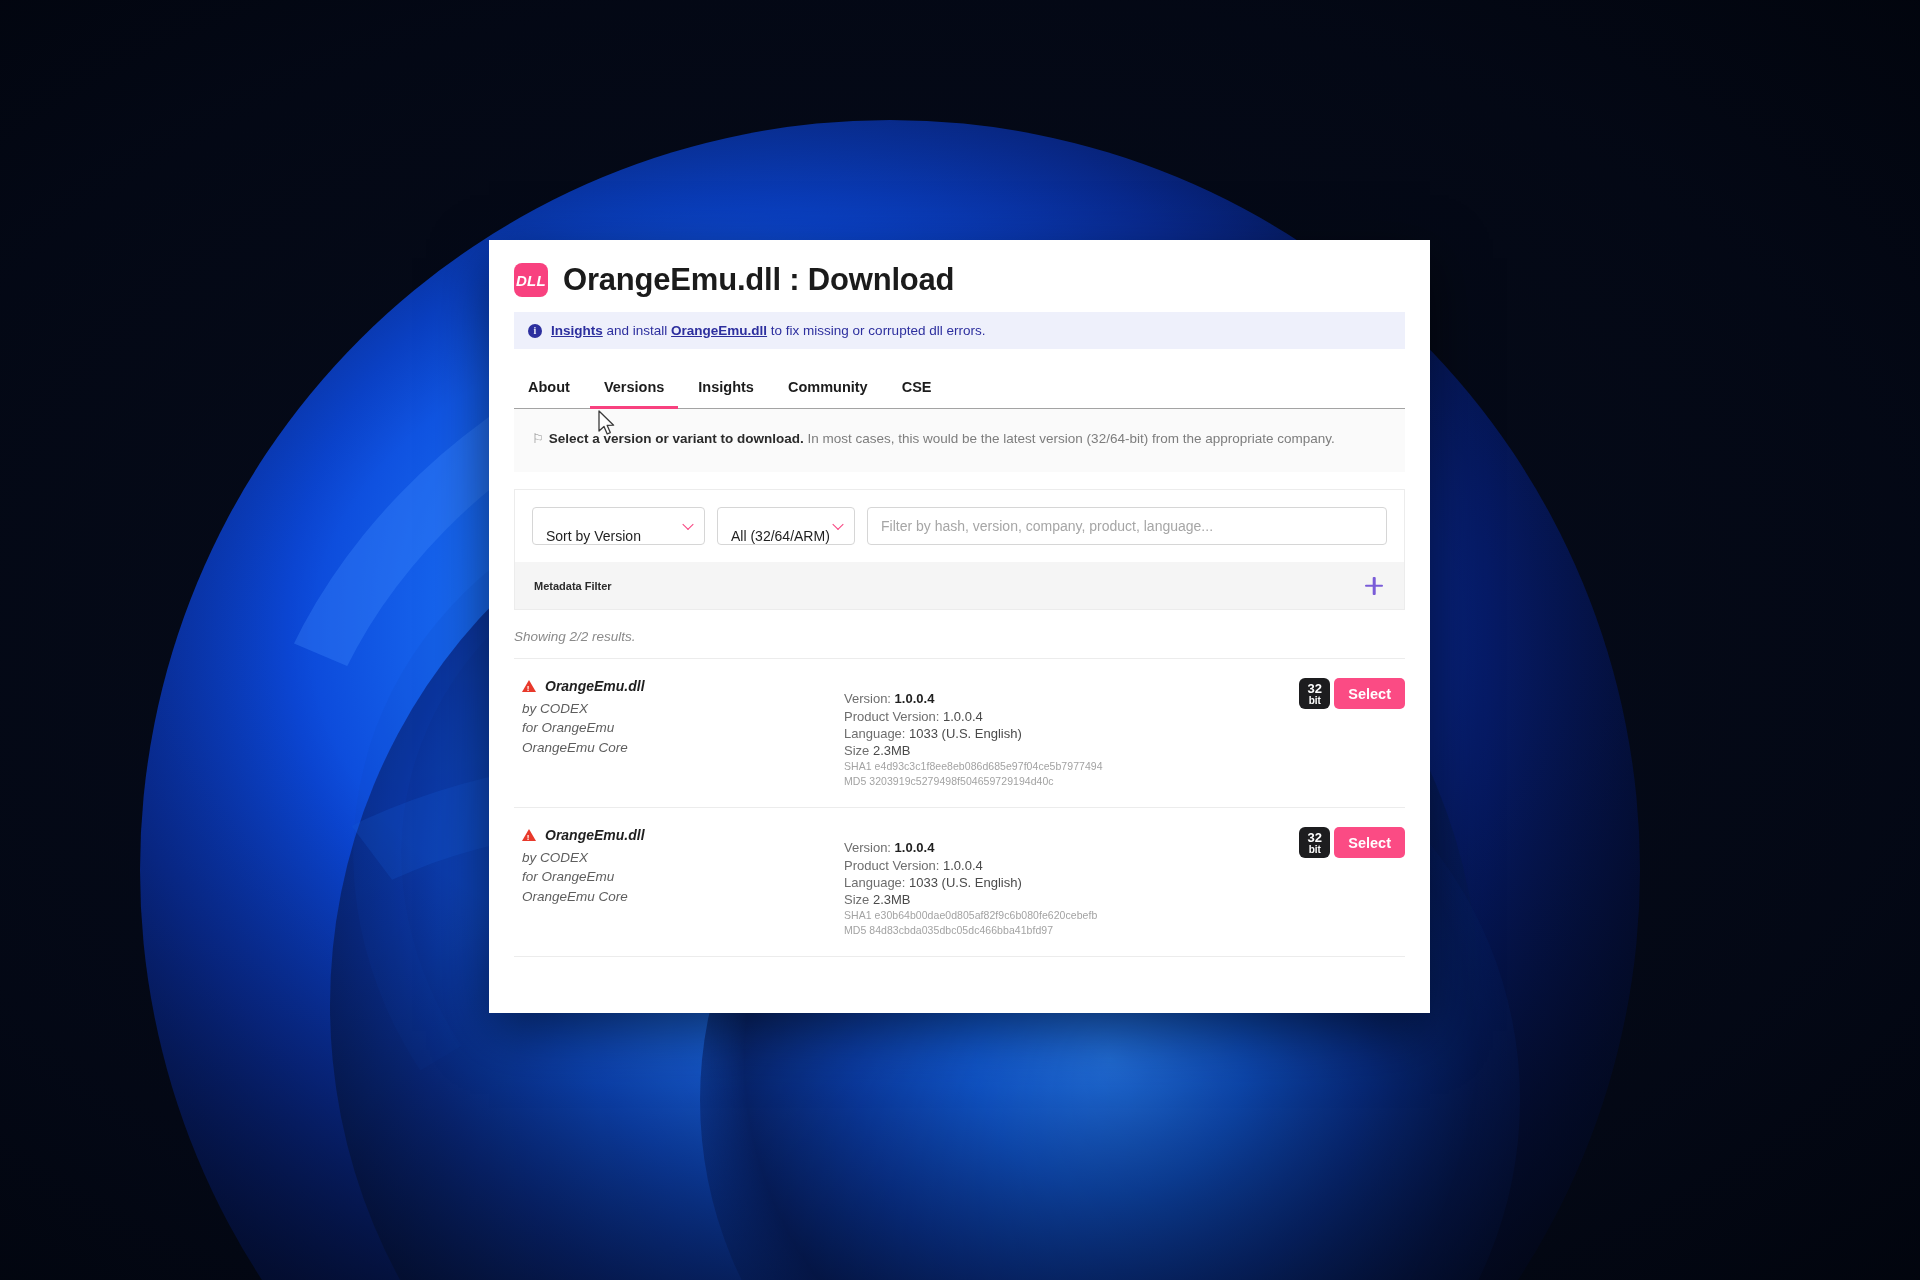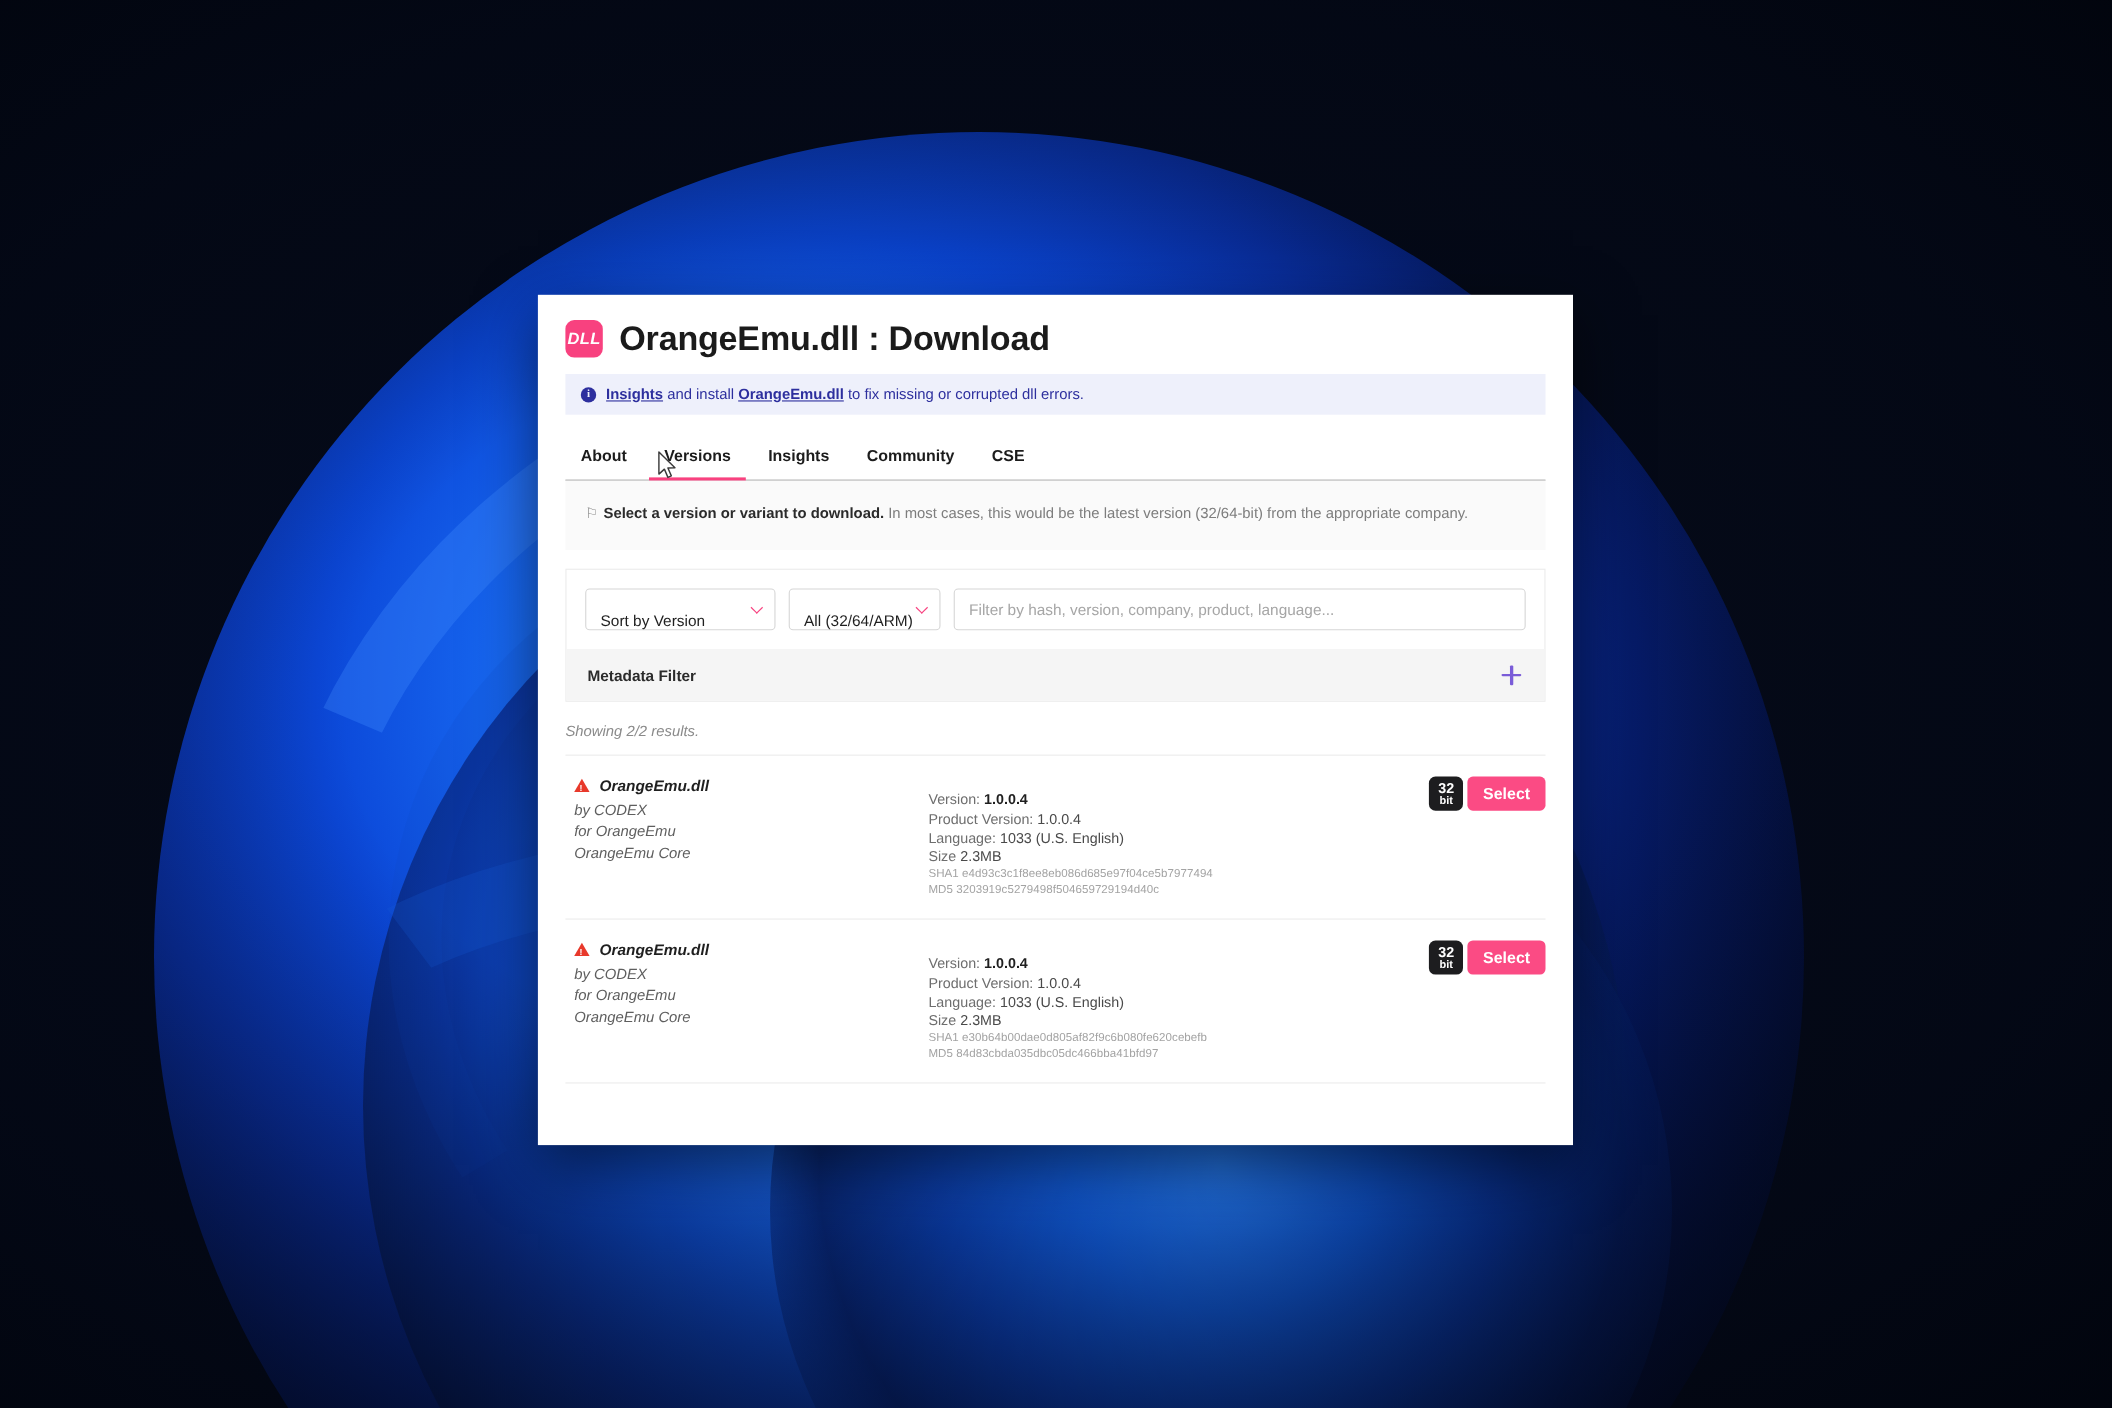--- a/index.html
+++ b/index.html
@@ -69,21 +69,21 @@
   .vignette {
     position: absolute; inset: 0;
     background: radial-gradient(ellipse 78% 74% at 46% 50%,
                 rgba(0,0,0,0) 38%, rgba(2,6,18,0.55) 72%, rgba(1,4,12,0.93) 100%);
   }
 
   
   #app-window {
     position: absolute;
     left: 489px;
-    top: 268px;
+    top: 240px;
     width: 941px;
     height: 773px;
     background: #ffffff;
     box-shadow: 0 18px 52px rgba(0,0,0,0.55);
     overflow: hidden;
     display: flex;
     flex-direction: column;
   }
 
   
@@ -233,21 +233,21 @@
 
   .metadata-row {
     background: #f5f5f5;
     height: 47px;
     display: flex;
     align-items: center;
     justify-content: space-between;
     padding: 0 19px 0 19px;
   }
   .metadata-label {
-    font-size: 14px;
+    font-size: 11px;
     font-weight: bold;
     color: #2b2b2b;
   }
   .plus-btn {
     width: 22px; height: 22px;
     position: relative;
     cursor: pointer;
   }
   .plus-btn::before, .plus-btn::after {
     content: "";

